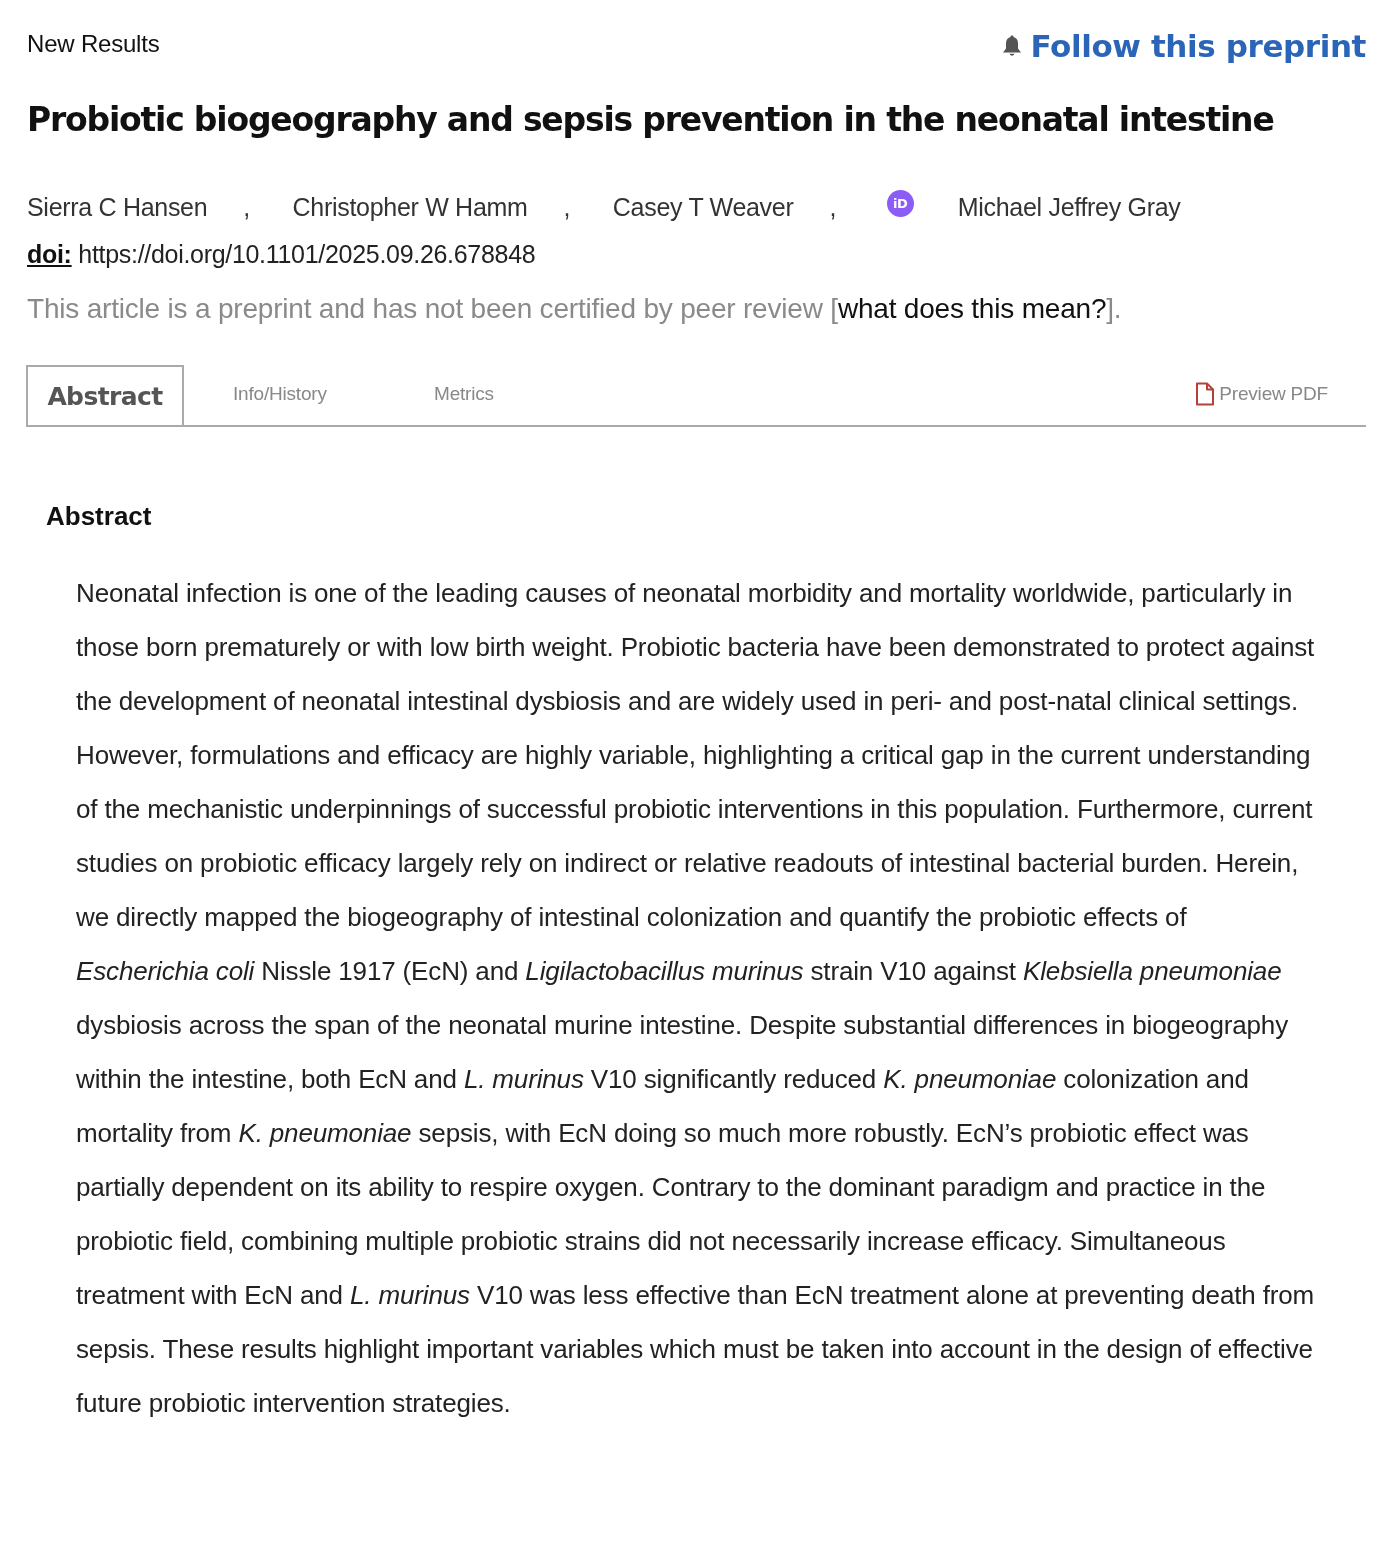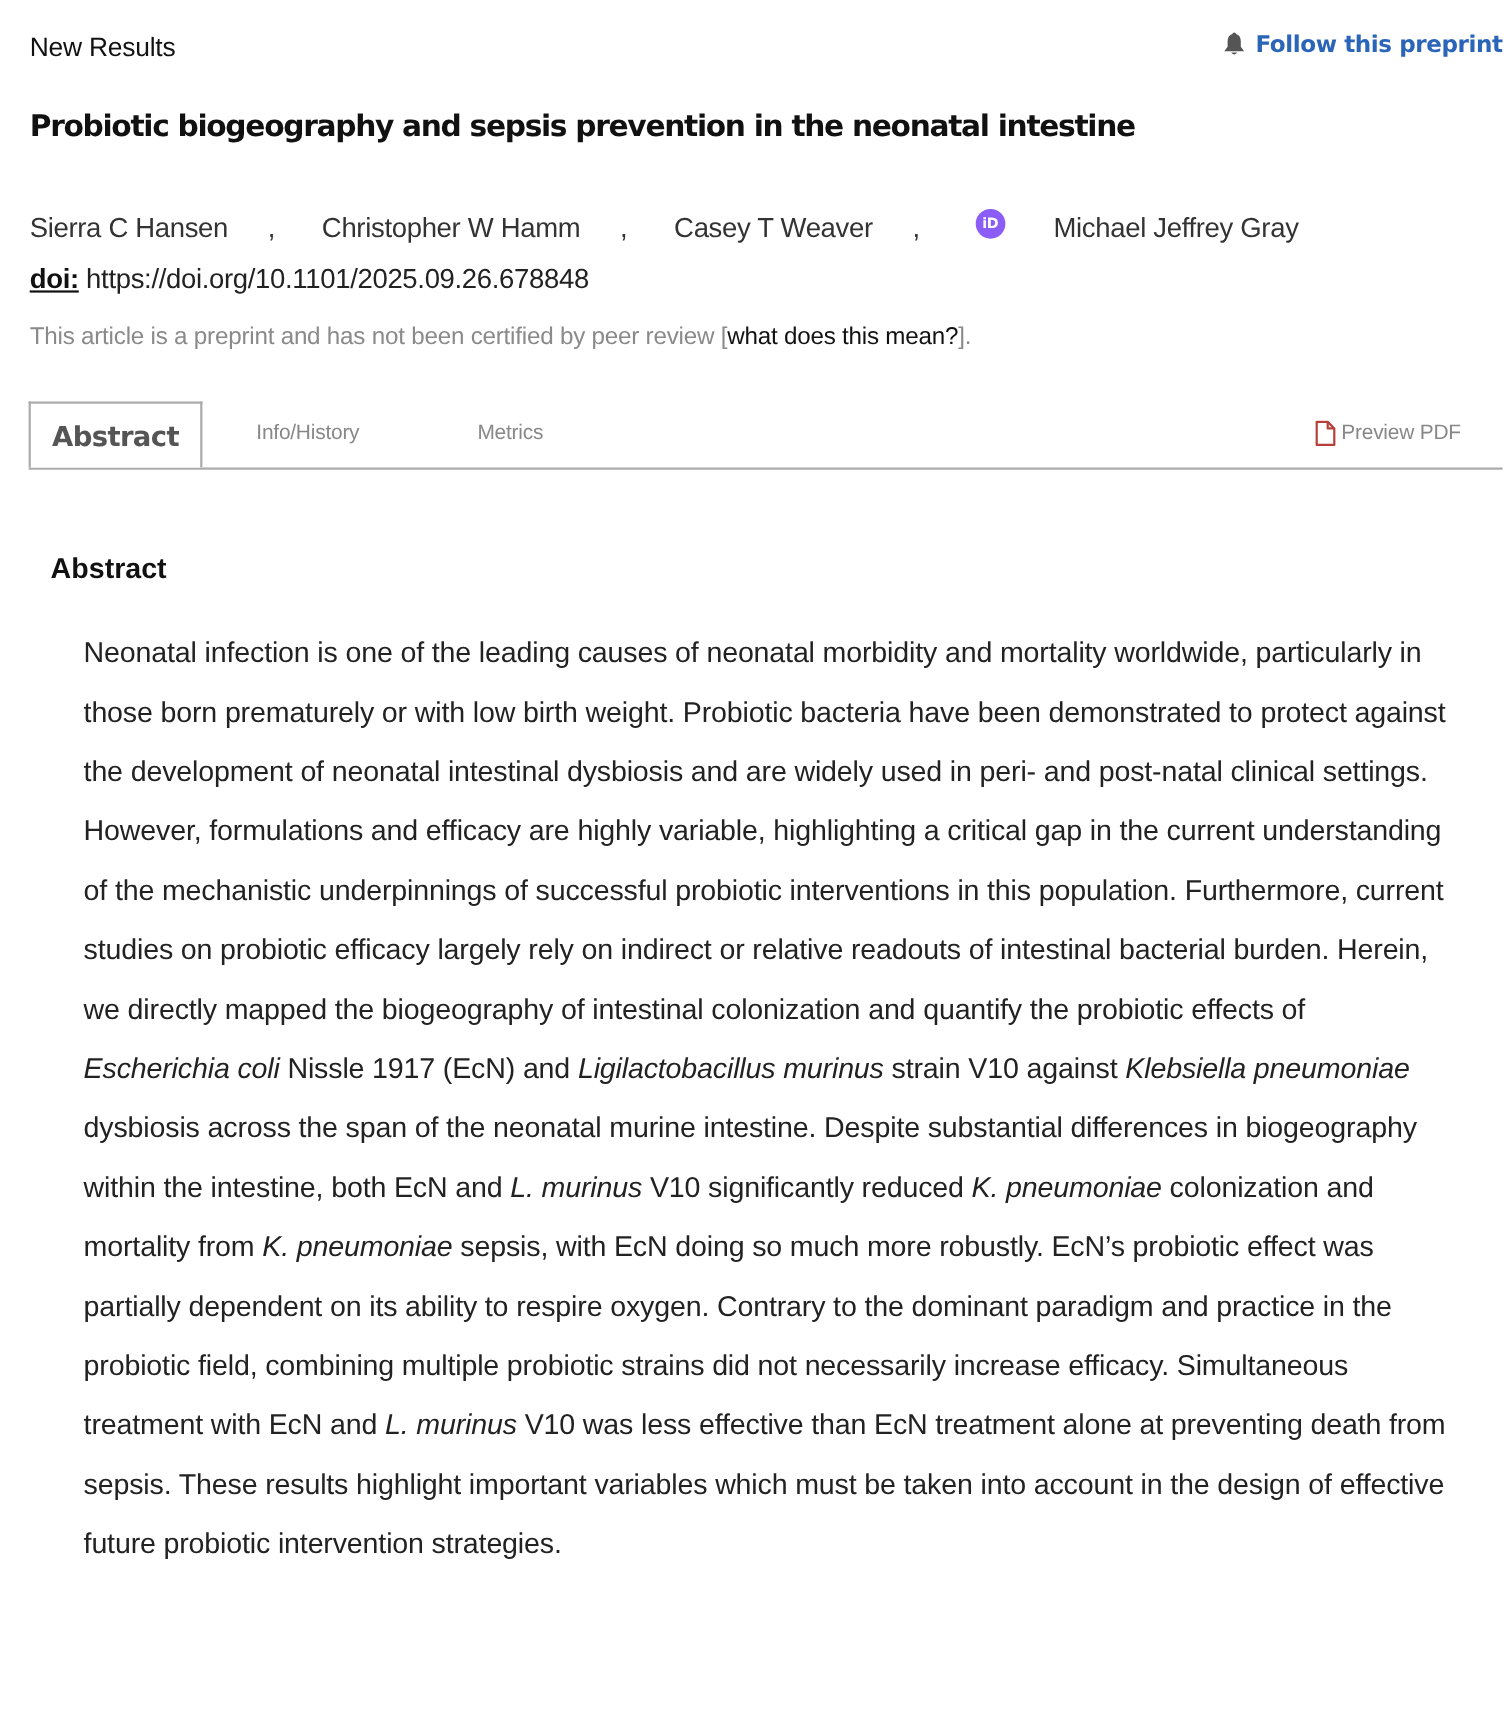--- a/index.html
+++ b/index.html
@@ -2,33 +2,33 @@
 <html><head>
   <meta charset="utf-8">
   <style>
     html, body { margin: 0; padding: 0; background: #ffffff; }
     body { width: 1374px; height: 1560px; overflow: hidden; position: relative; font-family: "DejaVu Sans", sans-serif; color: #222; }
 
     .top-row { position: absolute; left: 27px; top: 28px; width: 1339px; height: 34px; }
     .section-label { position: absolute; left: 0; top: 2px; font-family: "Liberation Sans", sans-serif; font-size: 24px; color: #111; letter-spacing: -0.2px; }
     .follow { position: absolute; right: 0; top: 0; display: flex; align-items: center; gap: 8px; cursor: pointer; }
     .follow .bell { width: 22px; height: 24px; display: inline-block; }
-    .follow-label { font-family: "DejaVu Sans", sans-serif; font-weight: bold; font-size: 21px; color: #2b65b8; letter-spacing: -0.4px; }
+    .follow-label { font-family: "DejaVu Sans", sans-serif; font-weight: bold; font-size: 31px; color: #2b65b8; letter-spacing: -0.4px; }
 
-    .title { position: absolute; left: 27px; top: 100px; font-family: "DejaVu Sans", sans-serif; font-weight: bold; font-size: 27px; color: #111; letter-spacing: -1.2px; margin: 0; white-space: nowrap; }
+    .title { position: absolute; left: 27px; top: 100px; font-family: "DejaVu Sans", sans-serif; font-weight: bold; font-size: 33px; color: #111; letter-spacing: -1.2px; margin: 0; white-space: nowrap; }
 
     .authors { position: absolute; left: 27px; top: 193px; font-family: "Liberation Sans", sans-serif; font-size: 25px; color: #333; display: flex; align-items: center; white-space: nowrap; letter-spacing: -0.3px; gap: 36px; }
     .author { cursor: pointer; }
     .orcid { display: inline-flex; width: 27px; height: 27px; border-radius: 50%; background: #8b5cf6; color: #fff; font-size: 13px; font-weight: bold; align-items: center; justify-content: center; margin: 0 8px 0 8px; position: relative; top: -4px; font-family: "DejaVu Sans", sans-serif; }
 
     .doi { position: absolute; left: 27px; top: 240px; font-family: "Liberation Sans", sans-serif; font-size: 25px; color: #222; white-space: nowrap; letter-spacing: -0.3px; }
     .doi-label { font-weight: bold; color: #111; text-decoration: underline; }
     .doi-link { color: #222; cursor: pointer; }
 
-    .disclaimer { position: absolute; left: 27px; top: 293px; font-family: "Liberation Sans", sans-serif; font-size: 22px; color: #8a8a8a; white-space: nowrap; letter-spacing: -0.2px; }
+    .disclaimer { position: absolute; left: 27px; top: 293px; font-family: "Liberation Sans", sans-serif; font-size: 28px; color: #8a8a8a; white-space: nowrap; letter-spacing: -0.2px; }
     .disclaimer a { color: #111; cursor: pointer; text-decoration: none; }
 
     .tabs { position: absolute; left: 26px; top: 365px; width: 1340px; height: 60px; border-bottom: 2px solid #aaa; }
     .tab { position: absolute; top: 0; height: 58px; display: flex; align-items: center; font-family: "Liberation Sans", sans-serif; font-size: 19px; color: #888; cursor: pointer; letter-spacing: -0.2px; }
     .tab.active { left: 0; width: 158px; border: 2px solid #aaa; border-bottom: none; background: #fff; justify-content: center; font-family: "DejaVu Sans", sans-serif; font-weight: bold; font-size: 25px; color: #555; height: 60px; box-sizing: border-box; letter-spacing: -0.6px; }
     .tab.t2 { left: 207px; }
     .tab.t3 { left: 408px; }
     .tab.pdf { right: 38px; gap: 4px; }
     .pdf-icon { width: 20px; height: 24px; display: inline-block; }
 

